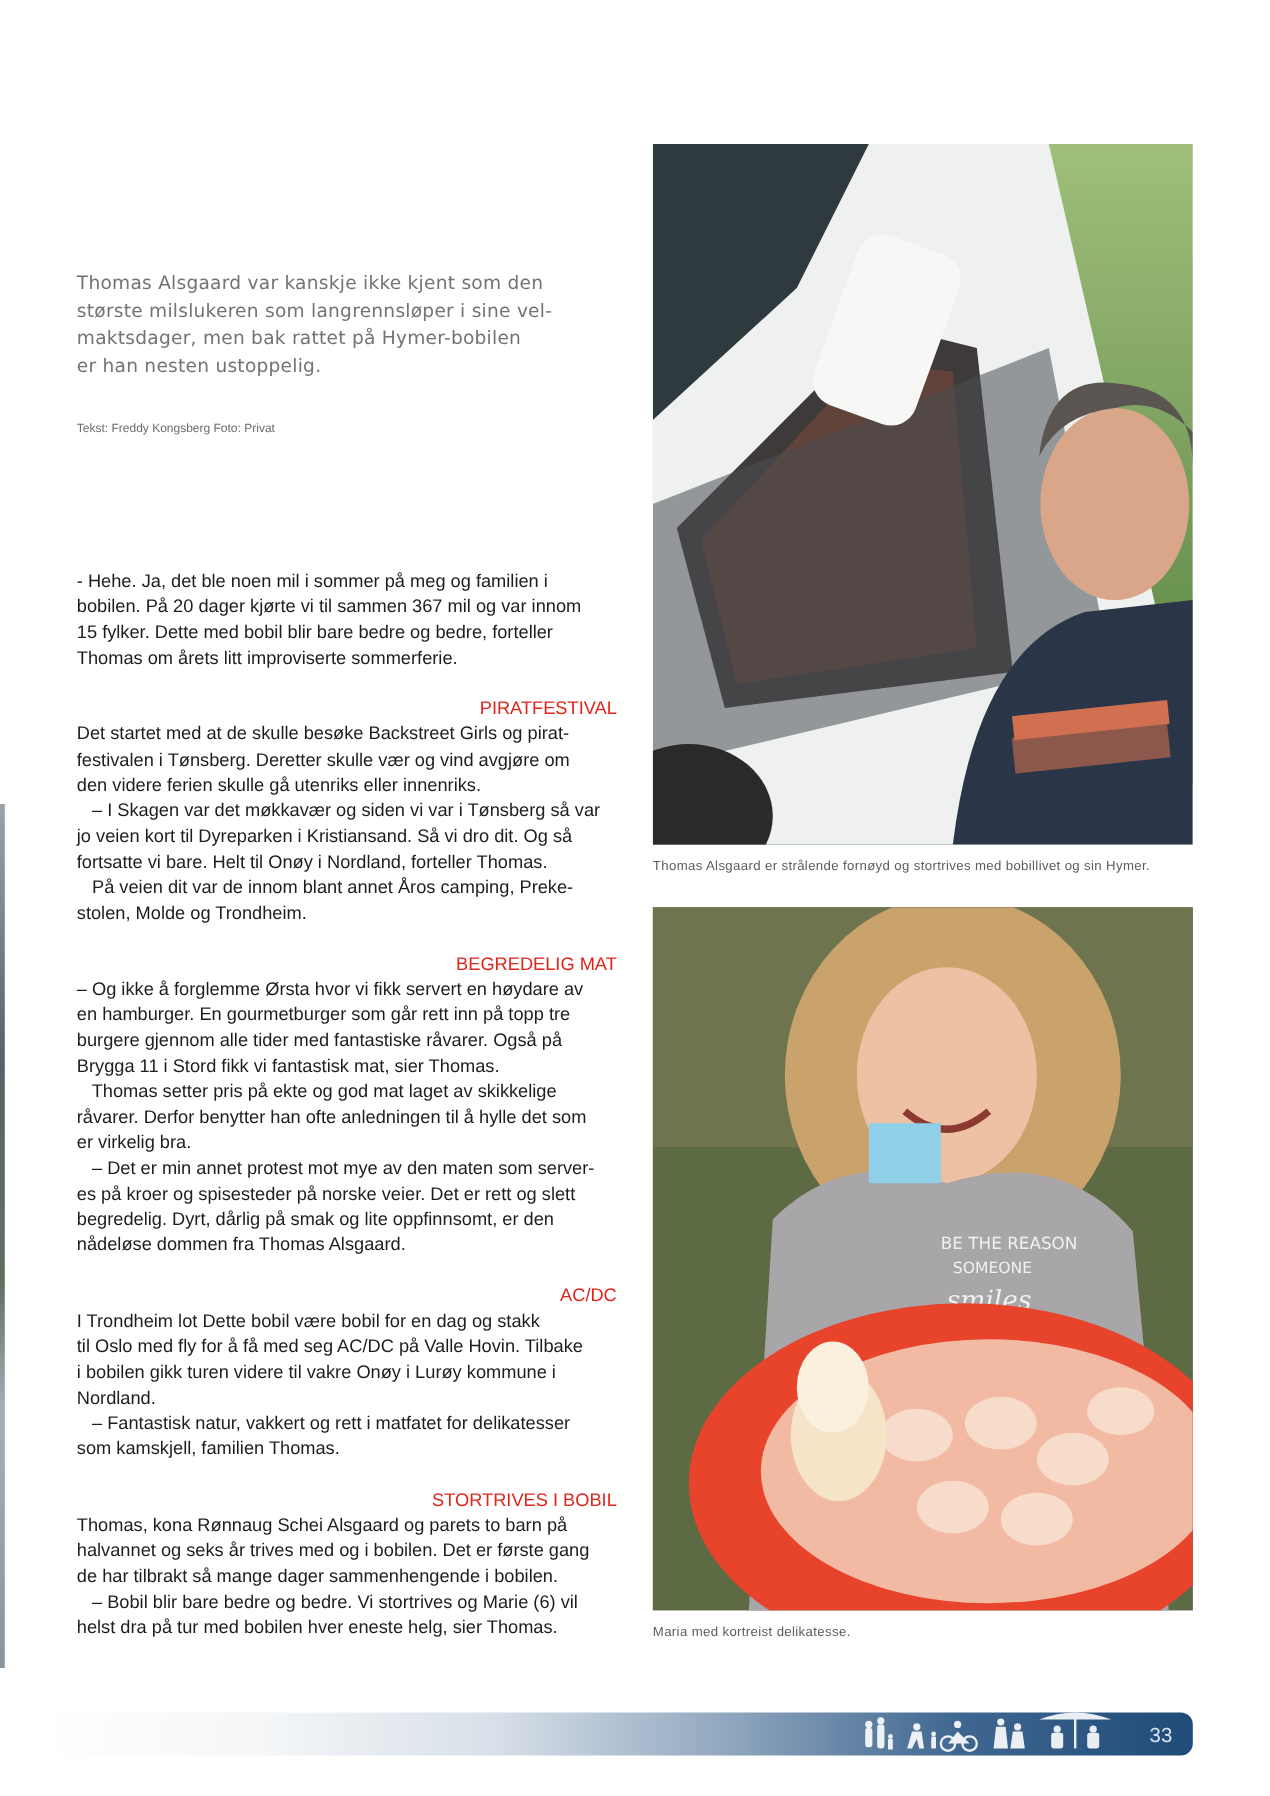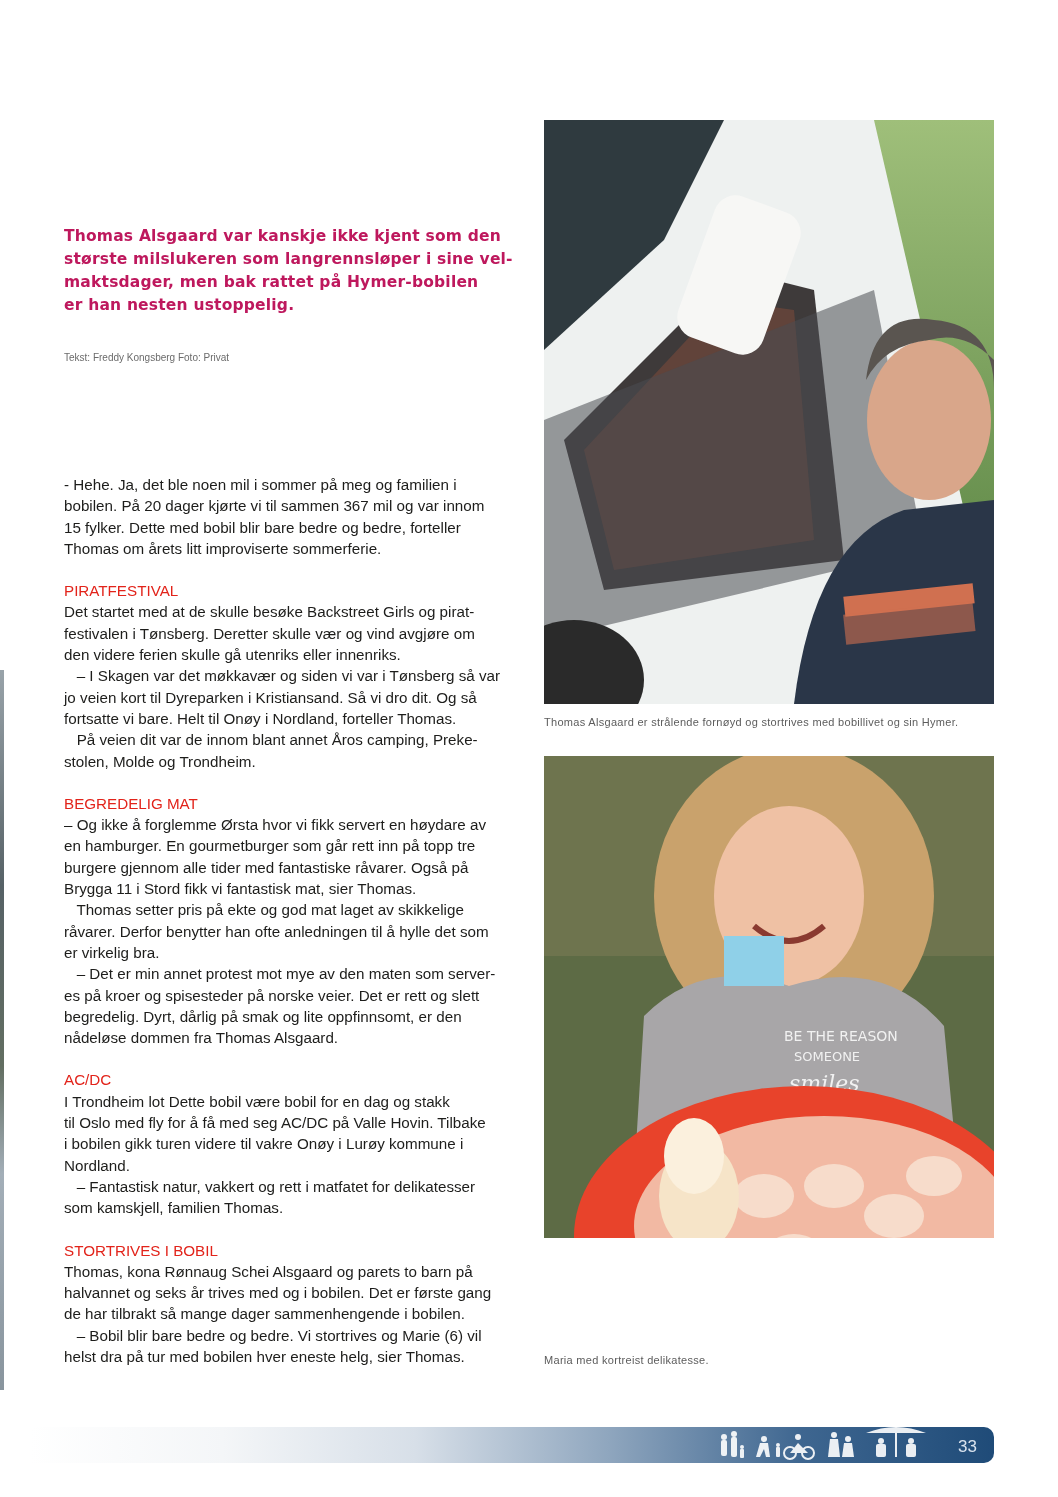--- a/index.html
+++ b/index.html
@@ -7,43 +7,44 @@
       width: 1058px; height: 1497px; position: relative; overflow: hidden;
       background: #ffffff; font-family: "DejaVu Sans", sans-serif; color: #1d1d1b;
     }
     .left-edge {
       position: absolute; left: 0; top: 670px; width: 4px; height: 720px;
       background: linear-gradient(180deg, #7f8c94 0%, #2c3a40 30%, #3b4a3a 55%, #8c9aa6 70%, #6b7a85 100%);
       opacity: 0.8;
     }
     .intro {
       position: absolute; left: 64px; top: 225px; width: 420px;
-      font-size: 15.5px; line-height: 23px; font-weight: bold; color: #be185d;
+      font-size: 15.5px; line-height: 23px; font-weight: normal; color: #737373;
       letter-spacing: 0.2px;
     }
     .intro span { display: block; white-space: nowrap; }
     .byline {
       position: absolute; left: 64px; top: 352px; font-size: 10px; color: #6b6b6b;
       font-family: "Liberation Sans", sans-serif;
     }
     .body-col {
       position: absolute; left: 64px; top: 474px; width: 450px;
       font-family: "Liberation Sans", sans-serif; font-size: 15.2px; line-height: 21.3px; color: #1d1d1b;
     }
     .body-col p { margin: 0; }
     .body-col .line { display: block; white-space: nowrap; }
     .section-head {
       color: #e2231a; font-size: 15.2px; line-height: 21.3px; margin-top: 21px;
       font-family: "Liberation Sans", sans-serif;
+      text-align: right;
     }
     .photo {
       position: absolute; left: 544px; width: 450px; overflow: hidden;
     }
     .photo-1 { top: 120px; height: 584px; background: #cfd6d2; }
-    .photo-2 { top: 756px; height: 482px; background: #6b6a5a; }
+    .photo-2 { top: 756px; height: 586px; background: #6b6a5a; }
     .caption {
       position: absolute; left: 544px; font-size: 11px; color: #5c5c5c;
       font-family: "Liberation Sans", sans-serif; letter-spacing: 0.3px;
     }
     .caption-1 { top: 716px; }
     .caption-2 { top: 1354px; }
     .footer-band {
       position: absolute; left: 30px; top: 1427px; width: 964px; height: 36px;
       background: linear-gradient(90deg, #ffffff 0%, #f4f6f8 20%, #d7dfe8 40%, #8fa6be 60%, #3e6690 80%, #1f4b78 100%);
       border-radius: 0 10px 10px 0;

